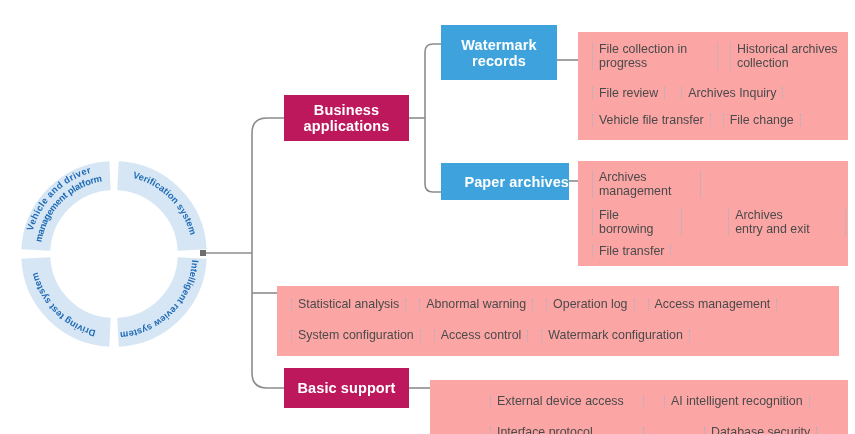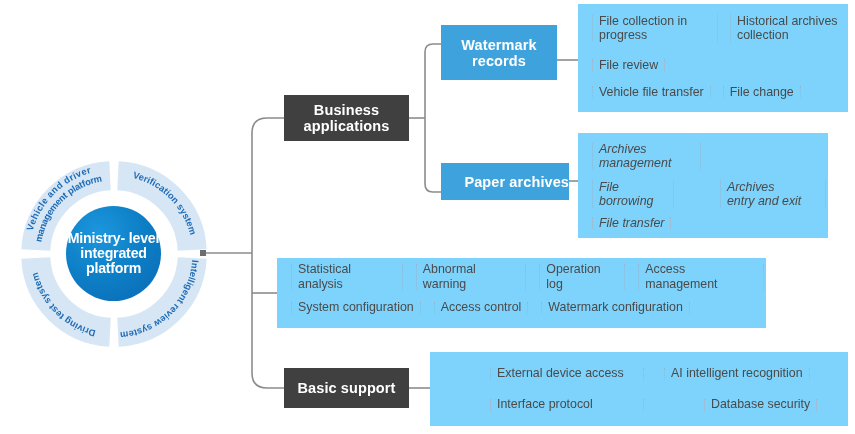--- a/index.html
+++ b/index.html
@@ -30,25 +30,25 @@
 
   
   #wires{position:absolute;left:0;top:0;}
 
   
   .chip{
     position:absolute;display:flex;align-items:center;justify-content:center;
     color:#ffffff;font-weight:700;text-align:center;line-height:16px;
     font-size:14.5px;letter-spacing:.1px;
   }
-  .chip.dark{background:#404040;}
+  .chip.dark{background:#be185d;}
   .chip.light{background:#3ea3dd;}
 
   
-  .panel{position:absolute;background:#7dd3fc;}
+  .panel{position:absolute;background:#fca5a5;margin-top:28px;}
   .prow{position:absolute;display:flex;align-items:center;}
   .tag{
     position:relative;display:inline-flex;align-items:center;
     color:#4a4a4a;font-size:12.4px;line-height:14.4px;
     padding:0 9px;white-space:pre-line;
   }
   .tag::before,.tag::after{
     content:"";position:absolute;top:50%;transform:translateY(-50%);
     width:0;height:calc(100% - 2px);
     border-left:1.4px dotted #9fb4c9;
@@ -97,26 +97,20 @@
           <tspan dy="1">Intelligent review system</tspan>
         </textPath>
       </text>
       <text class="ringtxt">
         <textPath href="#arcBL" startOffset="50%" text-anchor="middle">
           <tspan dy="1">Driving test system</tspan>
         </textPath>
       </text>
     </svg>
 
-    <div id="core">
-      <span>Ministry-
-level
-integrated
-platform</span>
-    </div>
   </div>
 
   <svg id="wires" width="855" height="434">
     <g fill="none" stroke="#8c8c8c" stroke-width="1.6">
 
       <line x1="203" y1="253" x2="252" y2="253"></line>
 
       <path d="M 252,133 L 252,373"></path>
 
       <path d="M 252,133 Q 252,118 267,118 L 284,118"></path>
@@ -149,46 +143,47 @@
   </div>
   <div class="panel" style="left:578px;top:4px;width:270px;height:108px;">
     <div class="prow" style="left:12px;top:6px;height:36px;">
       <span class="tag" style="width:112px;align-items:center;">File collection in
 progress</span>
       <span class="tag" style="width:118px;margin-left:8px;">Historical archives
 collection</span>
     </div>
     <div class="prow" style="left:12px;top:48px;height:20px;align-items:flex-end;">
       <span class="tag">File review</span>
+      <span class="tag" style="margin-left:12px;">Archives Inquiry</span>
     </div>
     <div class="prow" style="left:12px;top:78px;height:20px;">
       <span class="tag">Vehicle file transfer</span>
       <span class="tag" style="margin-left:8px;">File change</span>
     </div>
   </div>
 
   <div class="chip light" style="left:441px;top:163px;width:128px;height:37px;justify-content:flex-end;">
     <span>Paper archives</span>
   </div>
-  <div class="panel" style="left:578px;top:133px;width:250px;height:105px;font-style:italic;">
+  <div class="panel" style="left:578px;top:133px;width:270px;height:105px;">
     <div class="prow" style="left:12px;top:6px;height:34px;">
       <span class="tag" style="width:95px;">Archives
 management</span>
     </div>
     <div class="prow" style="left:12px;top:44px;height:34px;">
       <span class="tag" style="align-items:center;">File borrowing</span>
       <span class="tag" style="width:106px;margin-left:42px;">Archives
 entry and exit</span>
     </div>
     <div class="prow" style="left:12px;top:80px;height:20px;">
       <span class="tag">File transfer</span>
     </div>
   </div>
 
-  <div class="panel" style="left:277px;top:258px;width:489px;height:70px;">
+  <div class="panel" style="left:277px;top:258px;width:562px;height:70px;">
     <div class="prow" style="left:12px;top:8px;height:21px;">
       <span class="tag">Statistical analysis</span>
       <span class="tag" style="margin-left:9px;">Abnormal warning</span>
       <span class="tag" style="margin-left:9px;">Operation log</span>
       <span class="tag" style="margin-left:9px;">Access management</span>
     </div>
     <div class="prow" style="left:12px;top:39px;height:21px;">
       <span class="tag">System configuration</span>
       <span class="tag" style="margin-left:9px;">Access control</span>
       <span class="tag" style="margin-left:9px;">Watermark configuration</span>

